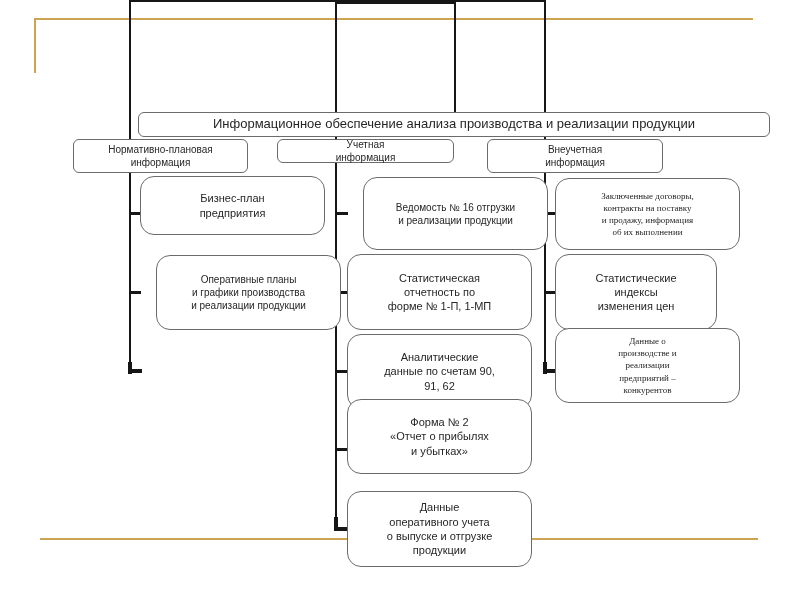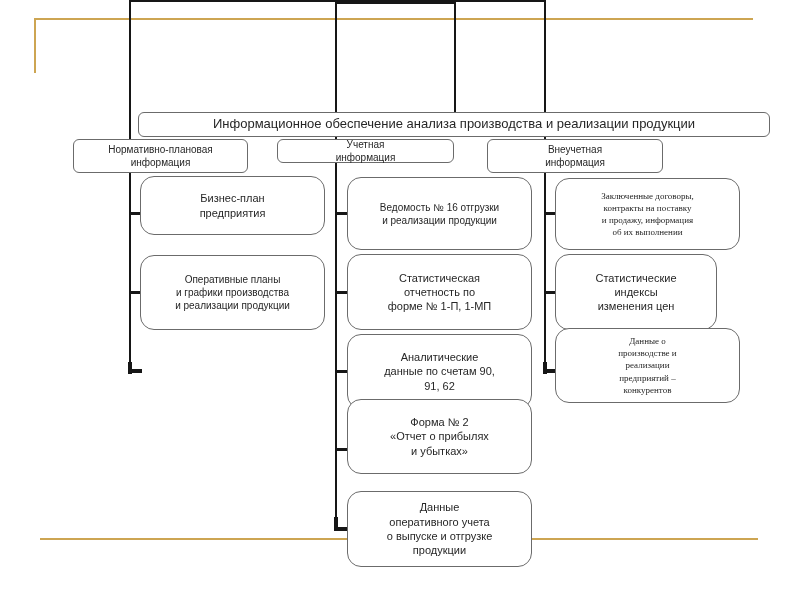--- a/index.html
+++ b/index.html
@@ -13,21 +13,21 @@
   .box {
     position:absolute; z-index:2; background:#ffffff;
     border:1px solid #6b6b6b; border-radius:14px;
     display:flex; align-items:center; justify-content:center;
     text-align:center; white-space:pre-line; line-height:1.3;
     box-sizing:border-box;
   }
   .title-box { border-radius:6px; font-size:13px; }
   .header-box { border-radius:6px; font-size:10px;margin-left:30px; }
   .fs11 { font-size:11px; }
-  .fs10 { font-size:10px; }
+  .fs10 { font-size:10px;margin-left:16px; }
   .fs9  { font-size:9px; line-height:1.35;font-family:Liberation Serif, serif; }
 </style>
 </head>
 <body>
 
 <div class="stage">
 
   <div class="line gold" style="left:34px;top:18px;width:719px;height:2px"></div>
   <div class="line gold" style="left:34px;top:18px;width:2px;height:55px"></div>
   <div class="line gold" style="left:40px;top:538px;width:718px;height:2px"></div>

